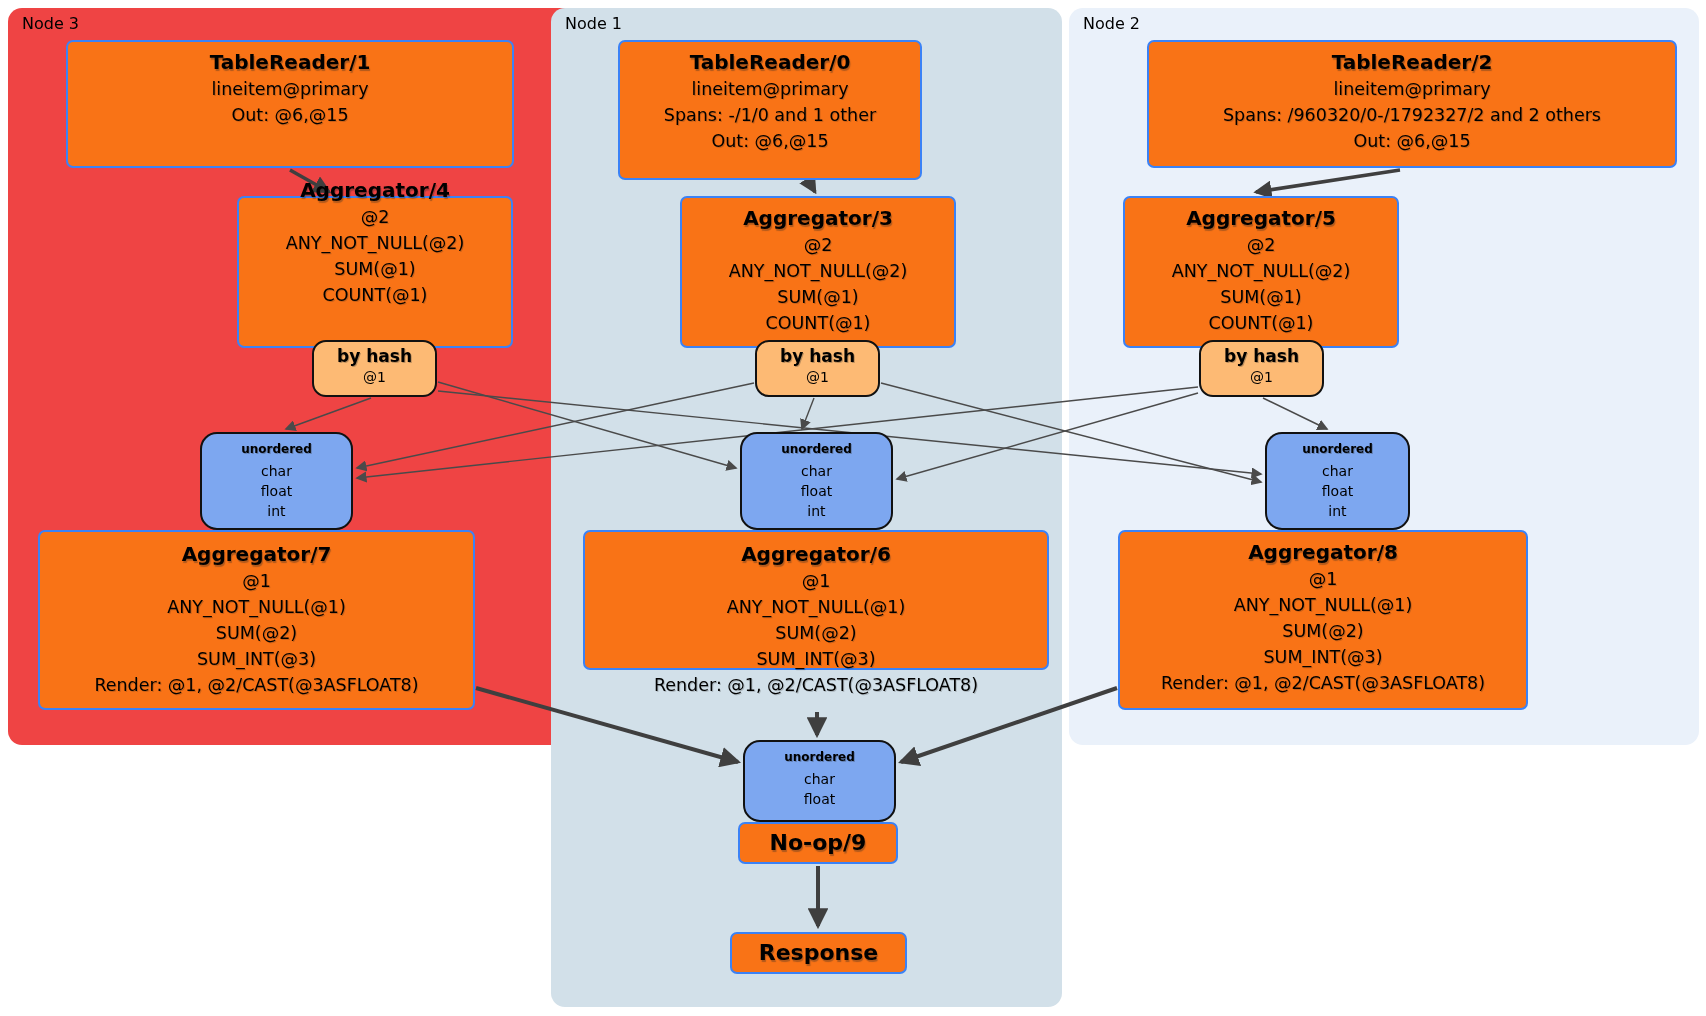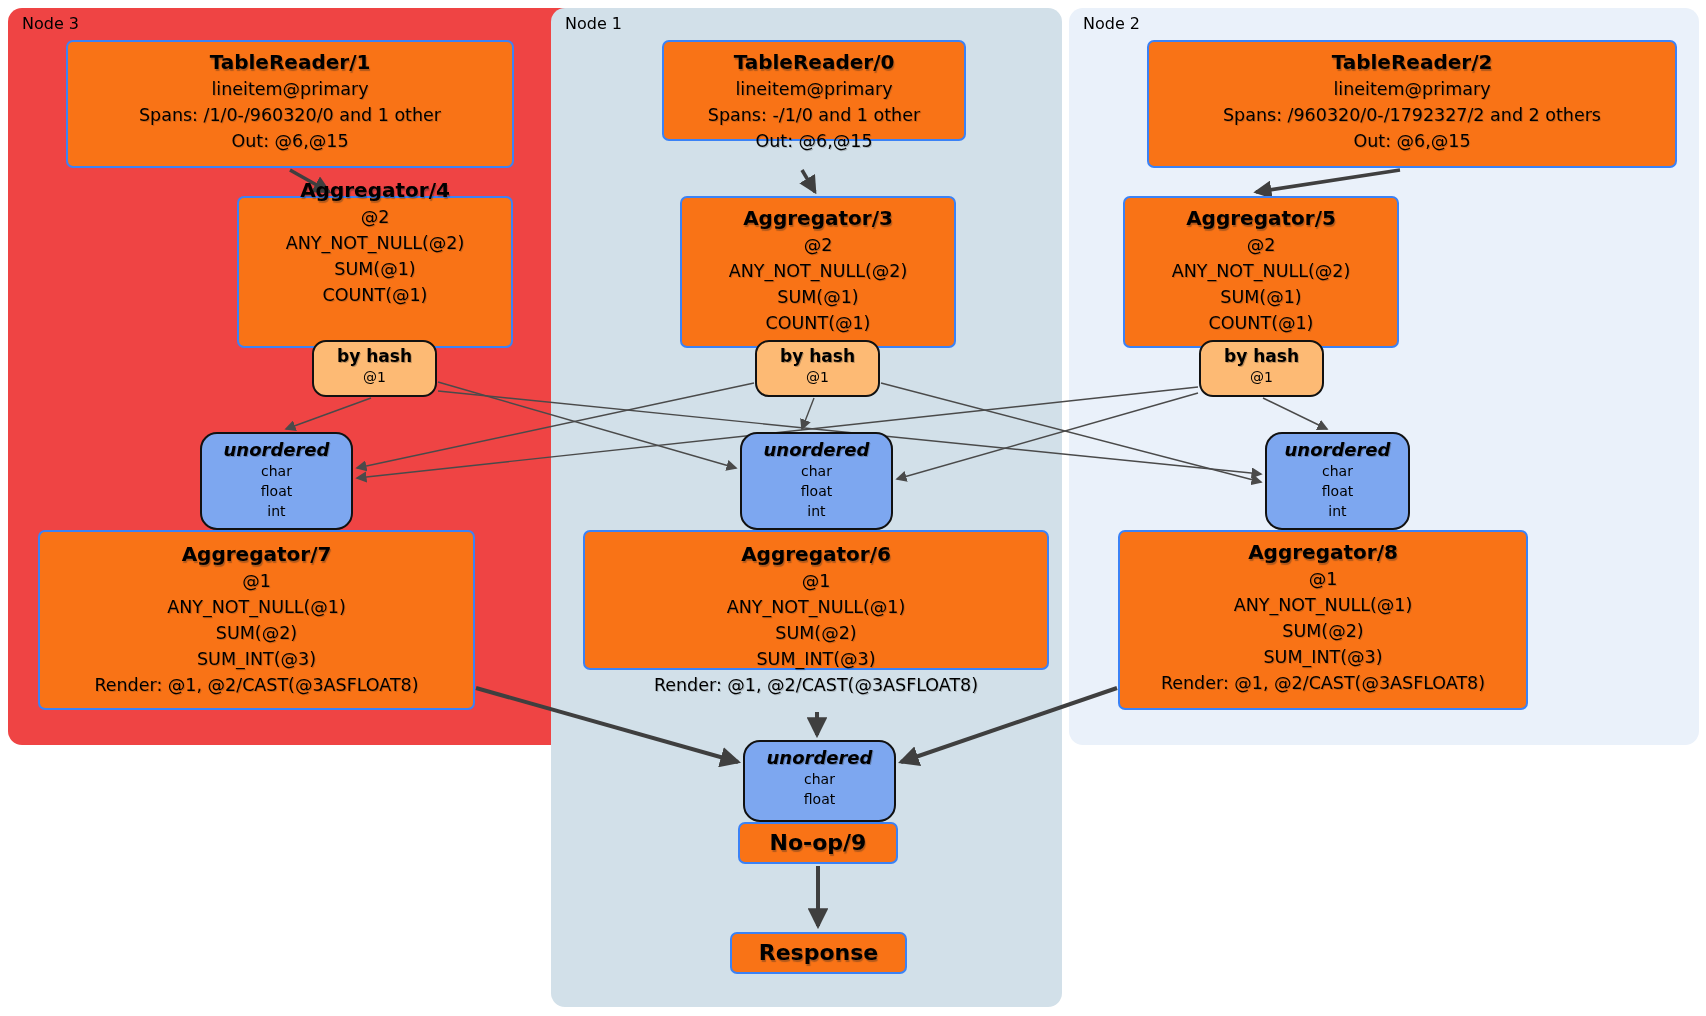--- a/index.html
+++ b/index.html
@@ -22,21 +22,21 @@
     position:absolute;z-index:2;box-sizing:border-box;
     background:#f97316;border:2px solid #3b82f6;border-radius:7px;
     text-align:center;padding-top:6px;
   }
   .proc .title{font-weight:bold;font-size:20px;line-height:28px;display:block;
     text-shadow:1px 1.5px 1px rgba(40,40,40,0.35);}
   .proc .line{font-size:17.5px;line-height:26px;display:block;
     text-shadow:1px 1px 0.5px rgba(40,40,40,0.22);}
 
   #tr1{left:66px;top:40px;width:448px;height:128px;}
-  #tr0{left:662px;top:40px;width:304px;height:101px;}
+  #tr0{left:618px;top:40px;width:304px;height:140px;}
   #tr2{left:1135px;top:40px;width:530px;height:128px;margin-left:12px;}
   #agg4{left:237px;top:196px;width:276px;height:152px;}
   #agg3{left:680px;top:196px;width:276px;height:152px;}
   #agg5{left:1123px;top:196px;width:276px;height:152px;}
   #agg7{left:38px;top:530px;width:437px;height:180px;padding-top:8px;}
   #agg6{left:583px;top:530px;width:466px;height:140px;padding-top:8px;}
   #agg8{left:1118px;top:530px;width:410px;height:180px;}
   #noop{left:738px;top:822px;width:160px;height:42px;padding-top:3px;}
   #response{left:730px;top:932px;width:177px;height:42px;padding-top:3px;}
   #noop .title,#response .title{font-size:22px;line-height:32px;}
@@ -51,22 +51,22 @@
   .router .line{font-size:14px;line-height:19px;display:block;}
   #hash4{left:312px;top:340px;width:125px;height:57px;}
   #hash3{left:755px;top:340px;width:125px;height:57px;}
   #hash5{left:1199px;top:340px;width:125px;height:57px;}
 
   .sync{
     position:absolute;z-index:3;box-sizing:border-box;
     background:#7da7f0;border:2px solid #111;border-radius:17px;
     text-align:center;padding-top:4px;
   }
-  .sync .title{font-weight:bold;font-size:18px;line-height:23px;display:block;
-    text-shadow:1px 1px 0.5px rgba(40,40,40,0.3);font-style:italic;}
+  .sync .title{font-weight:bold;font-size:12px;line-height:23px;display:block;
+    text-shadow:1px 1px 0.5px rgba(40,40,40,0.3);}
   .sync .line{font-size:14px;line-height:20px;display:block;}
   #sync7{left:200px;top:432px;width:153px;height:98px;}
   #sync6{left:740px;top:432px;width:153px;height:98px;}
   #sync8{left:1265px;top:432px;width:145px;height:98px;}
   #sync9{left:743px;top:740px;width:153px;height:82px;}
 </style>
 </head>
 <body>
 
 <div class="region" id="region-node3">
@@ -106,21 +106,20 @@
   <path d="M476,688 L738,762" stroke="#3f3f3f" stroke-width="4" fill="none" marker-end="url(#arrow-big)"></path>
   <path d="M817,712 L817,735" stroke="#3f3f3f" stroke-width="4" fill="none" marker-end="url(#arrow-big)"></path>
   <path d="M1117,688 L901,762" stroke="#3f3f3f" stroke-width="4" fill="none" marker-end="url(#arrow-big)"></path>
 
   <path d="M818,866 L818,926" stroke="#3f3f3f" stroke-width="4" fill="none" marker-end="url(#arrow-big)"></path>
 </svg>
 
 <div class="proc" id="tr1">
   <span class="title">TableReader/1</span>
   <span class="line">lineitem@primary</span>
-  <span class="line">Spans: /1/0-/960320/0 and 1 other</span>
   <span class="line">Out: @6,@15</span>
 </div>
 <div class="proc" id="tr0">
   <span class="title">TableReader/0</span>
   <span class="line">lineitem@primary</span>
   <span class="line">Spans: -/1/0 and 1 other</span>
   <span class="line">Out: @6,@15</span>
 </div>
 <div class="proc" id="tr2">
   <span class="title">TableReader/2</span>

